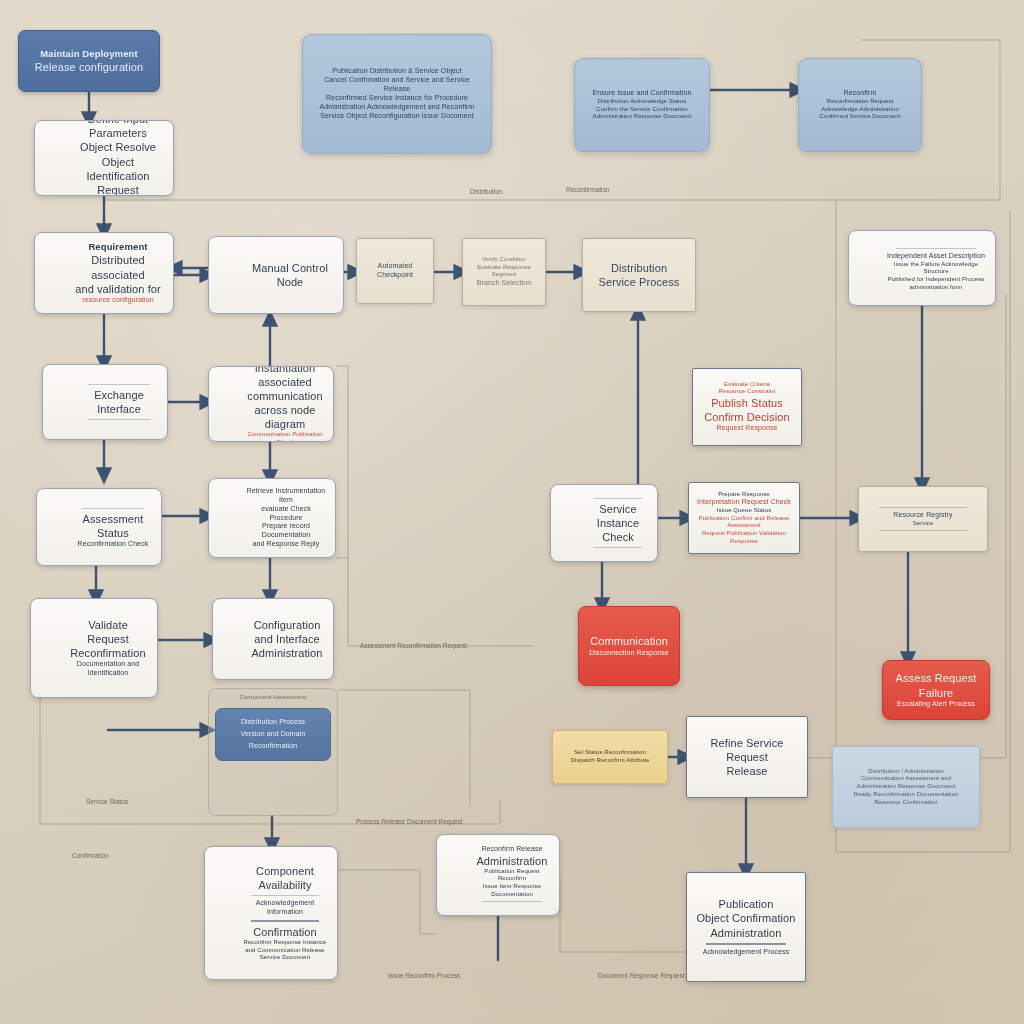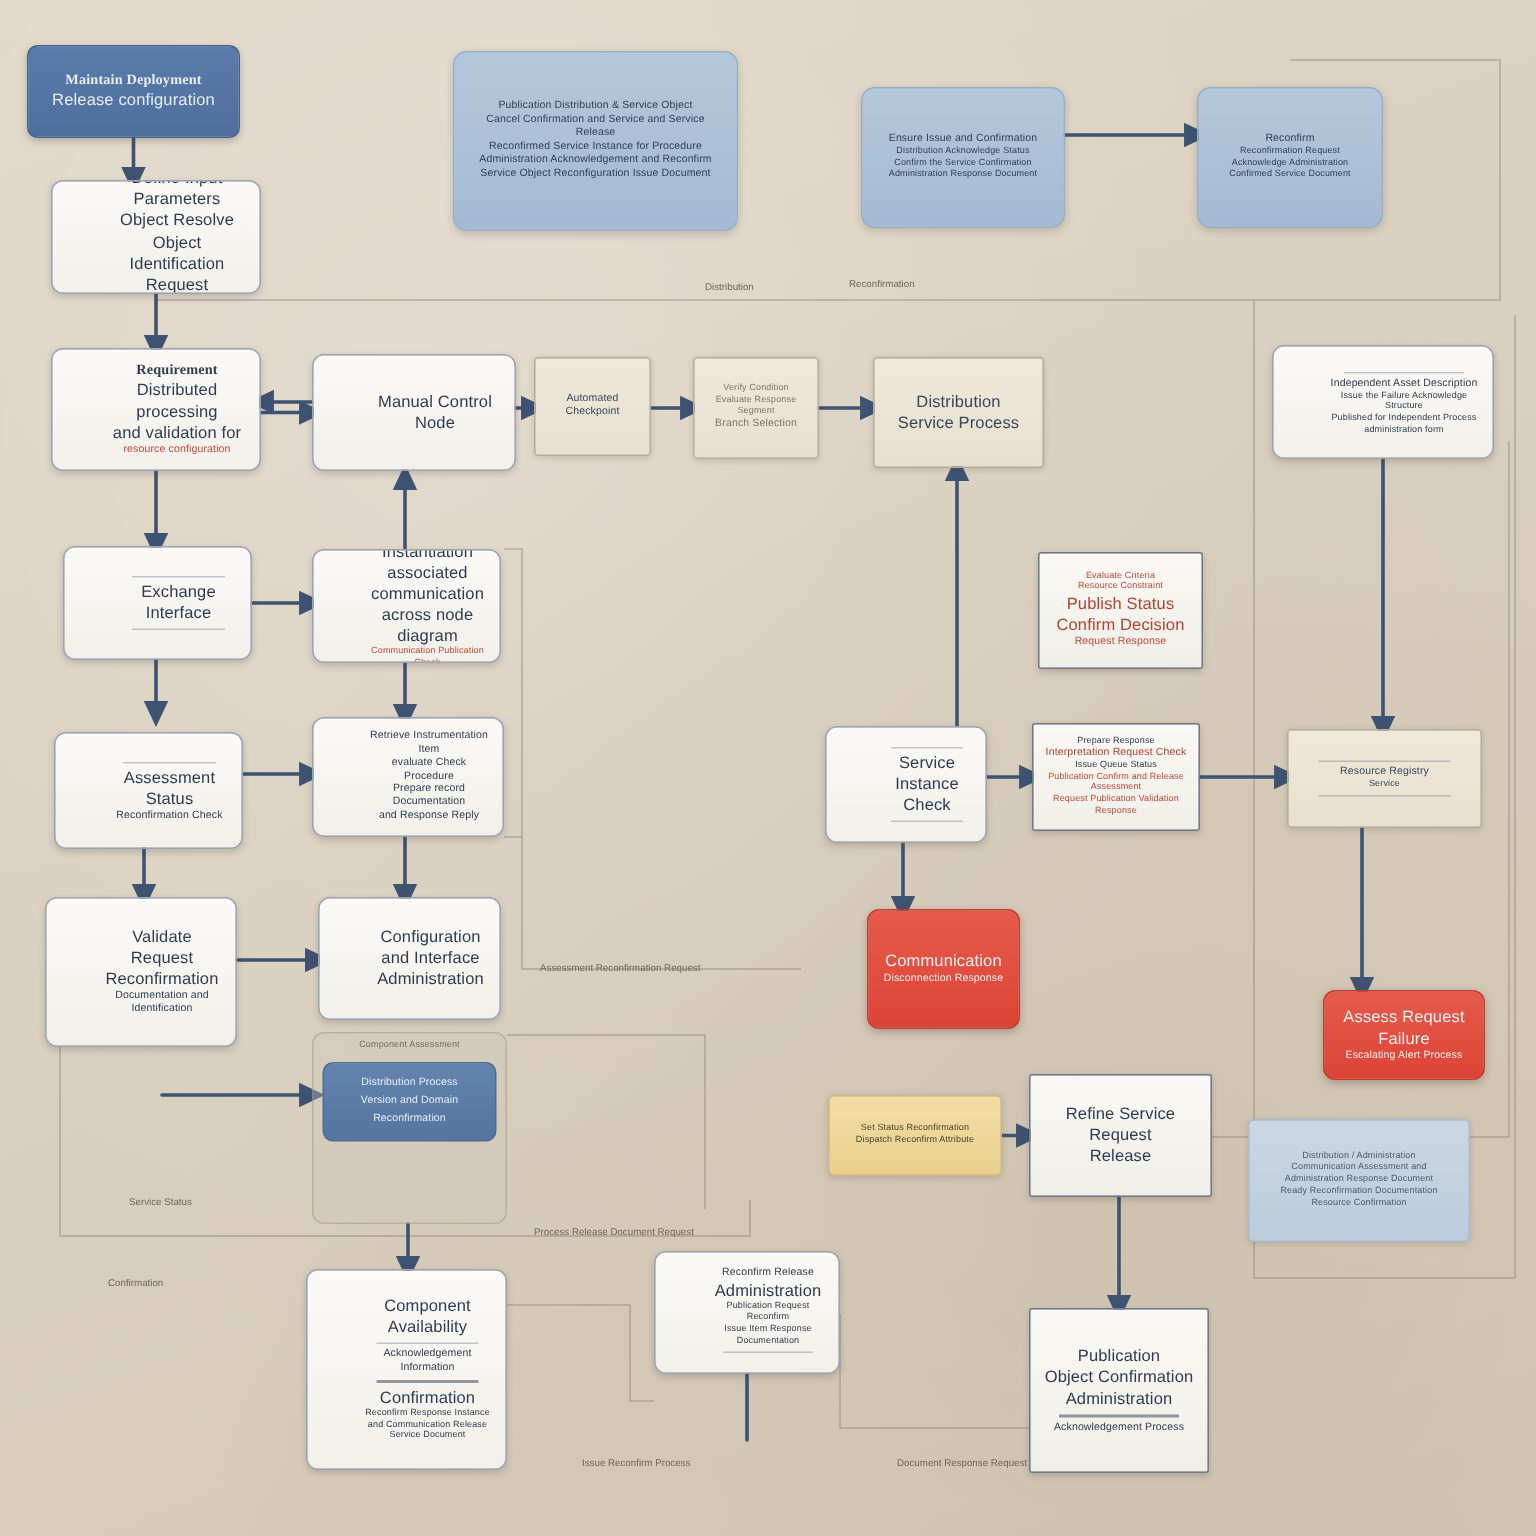--- a/index.html
+++ b/index.html
@@ -82,21 +82,21 @@
     box-shadow:0 2px 6px rgba(60,40,35,.3);
     margin-left:28px;
   }
   .v-ghost{
     background:rgba(205,198,184,.34);
     border:1px solid rgba(150,142,126,.45);border-radius:8px;
     color:#6C6A63;
     box-shadow:none;
   }
   
-  .t-title{font-size:9.5px;font-weight:700;font-family:Liberation Serif, serif;}
+  .t-title{font-size:9.5px;font-weight:700;}
   .t-body{font-size:11px;}
   .t-small{font-size:7px;}
   .t-tiny{font-size:6px;}
   .red-txt{color:#C8493A;}
   .red-txt-d{color:#B8412F;}
   .mute{color:#7C7668;}
   .rule{
     width:78%;height:1px;background:rgba(90,100,120,.35);
     margin:3px auto;flex:none;
   }
@@ -177,21 +177,21 @@
       <span class="ln t-body">Release configuration</span>
     </div>
     <div class="node v-white" style="left: 34px; top: 120px; width: 140px; height: 76px;">
       <span class="ln t-body">Define Input Parameters</span>
       <span class="ln t-body">Object Resolve Object</span>
       <span class="ln t-body">Identification Request</span>
       <div class="rule"></div>
     </div>
     <div class="node v-white" style="left: 34px; top: 232px; width: 140px; height: 82px;">
       <span class="ln t-title">Requirement</span>
-      <span class="ln t-body">Distributed processing</span>
+      <span class="ln t-body">Distributed associated</span>
       <span class="ln t-body">and validation for</span>
       <span class="ln t-small red-txt">resource configuration</span>
     </div>
     <div class="node v-white" style="left: 208px; top: 236px; width: 136px; height: 78px;">
       <span class="ln t-body">Manual Control Node</span>
     </div>
     <div class="node v-beige" style="left: 356px; top: 238px; width: 78px; height: 66px;">
       <span class="ln t-small">Automated</span>
       <span class="ln t-small">Checkpoint</span>
     </div>

